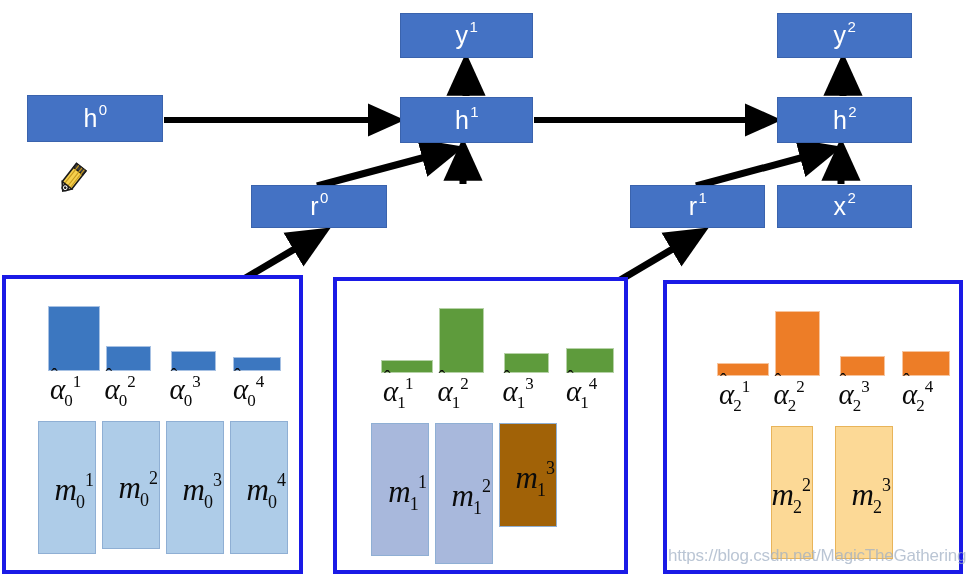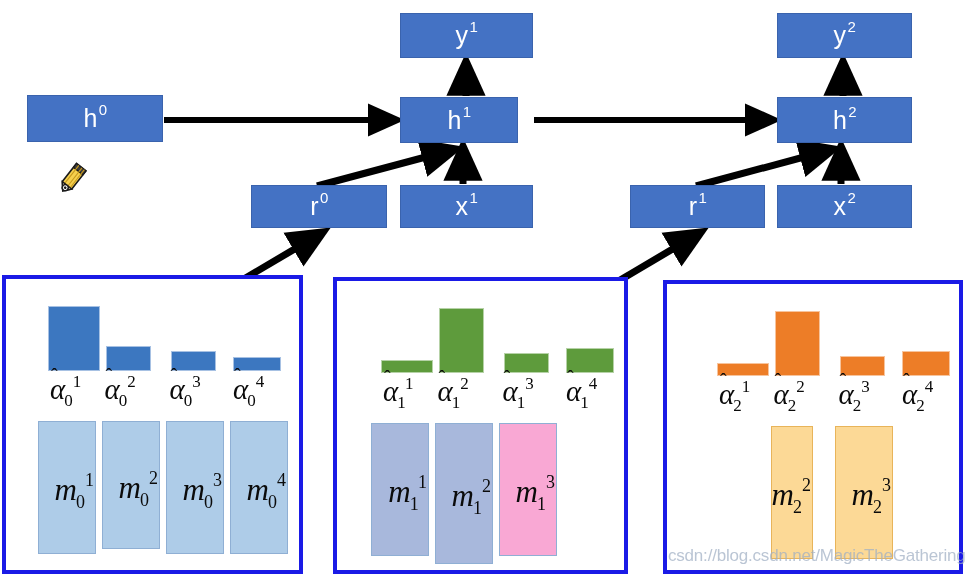--- a/index.html
+++ b/index.html
@@ -130,28 +130,25 @@
       <circle cx="20" cy="30" r="1.3" fill="#1a1a1a"></circle>
     </g>
   </svg>
 
 <div class="node" style="left: 27px; top: 95px; width: 136px; height: 47px; background: rgb(68, 114, 196);">
       <span class="sym"><span>h</span><span class="sup">0</span></span>
     </div>
     <div class="node" style="left: 400px; top: 13px; width: 133px; height: 45px; background: rgb(68, 114, 196);">
       <span class="sym"><span>y</span><span class="sup">1</span></span>
     </div>
-    <div class="node" style="left: 400px; top: 97px; width: 118px; height: 46px; background: rgb(68, 114, 196);">
+    <div class="node" style="left: 400px; top: 97px; width: 133px; height: 46px; background: rgb(68, 114, 196);">
       <span class="sym"><span>h</span><span class="sup">1</span></span>
     </div>
     <div class="node" style="left: 251px; top: 185px; width: 136px; height: 43px; background: rgb(68, 114, 196);">
       <span class="sym"><span>r</span><span class="sup">0</span></span>
-    </div>
-    <div class="node" style="left: 400px; top: 185px; width: 133px; height: 43px; background: rgb(68, 114, 196);">
-      <span class="sym"><span>x</span><span class="sup">1</span></span>
     </div>
     <div class="node" style="left: 777px; top: 13px; width: 135px; height: 45px; background: rgb(68, 114, 196);">
       <span class="sym"><span>y</span><span class="sup">2</span></span>
     </div>
     <div class="node" style="left: 777px; top: 97px; width: 135px; height: 46px; background: rgb(68, 114, 196);">
       <span class="sym"><span>h</span><span class="sup">2</span></span>
     </div>
     <div class="node" style="left: 630px; top: 185px; width: 135px; height: 43px; background: rgb(68, 114, 196);">
       <span class="sym"><span>r</span><span class="sup">1</span></span>
     </div>
@@ -191,21 +188,21 @@
         <div class="alab" style="left: 46px; top: 96px;"><span style="position: relative; display: inline-block;"><span class="hat">ˆ</span><span class="base">α</span><span class="sub">1</span><span class="sup2">1</span></span></div>
         <div class="alab" style="left: 100.5px; top: 96px;"><span style="position: relative; display: inline-block;"><span class="hat">ˆ</span><span class="base">α</span><span class="sub">1</span><span class="sup2">2</span></span></div>
         <div class="alab" style="left: 165.5px; top: 96px;"><span style="position: relative; display: inline-block;"><span class="hat">ˆ</span><span class="base">α</span><span class="sub">1</span><span class="sup2">3</span></span></div>
         <div class="alab" style="left: 229px; top: 96px;"><span style="position: relative; display: inline-block;"><span class="hat">ˆ</span><span class="base">α</span><span class="sub">1</span><span class="sup2">4</span></span></div>
         <div class="mbar" style="left: 34px; width: 58px; top: 142px; height: 133px; background: rgb(168, 184, 220); border: 1px solid rgb(143, 175, 212);">
           <span class="mlab"><span>m</span><span class="sub">1</span><span class="sup2">1</span></span>
         </div>
         <div class="mbar" style="left: 98px; width: 58px; top: 142px; height: 141px; background: rgb(168, 184, 220); border: 1px solid rgb(143, 175, 212);">
           <span class="mlab"><span>m</span><span class="sub">1</span><span class="sup2">2</span></span>
         </div>
-        <div class="mbar" style="left: 162px; width: 58px; top: 142px; height: 133px; background: #f9a8d4; border: 1px solid rgb(143, 175, 212);">
+        <div class="mbar" style="left: 162px; width: 58px; top: 142px; height: 104px; background: #a16207; border: 1px solid rgb(143, 175, 212);">
           <span class="mlab"><span>m</span><span class="sub">1</span><span class="sup2">3</span></span>
         </div>
       </div>
     </div>
     <div class="panel" style="left: 663px; top: 280px; width: 300px; height: 294px; border-color: rgb(26, 26, 230);">
       <div class="bars">
         <div class="abar" style="left: 50px; width: 52px; height: 13px; top: 79px; background: rgb(237, 125, 39); border: 1px solid rgba(255, 255, 255, 0.55);"></div>
         <div class="abar" style="left: 108px; width: 45px; height: 65px; top: 27px; background: rgb(237, 125, 39); border: 1px solid rgba(255, 255, 255, 0.55);"></div>
         <div class="abar" style="left: 173px; width: 45px; height: 20px; top: 72px; background: rgb(237, 125, 39); border: 1px solid rgba(255, 255, 255, 0.55);"></div>
         <div class="abar" style="left: 235px; width: 48px; height: 25px; top: 67px; background: rgb(237, 125, 39); border: 1px solid rgba(255, 255, 255, 0.55);"></div>
@@ -216,13 +213,13 @@
         <div class="mbar" style="left: 104px; width: 42px; top: 142px; height: 133px; background: rgb(252, 217, 150); border: 1px solid rgb(232, 180, 90);">
           <span class="mlab"><span>m</span><span class="sub">2</span><span class="sup2">2</span></span>
         </div>
         <div class="mbar" style="left: 168px; width: 58px; top: 142px; height: 133px; background: rgb(252, 217, 150); border: 1px solid rgb(232, 180, 90);">
           <span class="mlab"><span>m</span><span class="sub">2</span><span class="sup2">3</span></span>
         </div>
       </div>
     </div>
   </div>
 
-<div class="watermark">csdn://blog.csdn.net/MagicTheGathering</div>
+<div class="watermark">https://blog.csdn.net/MagicTheGathering</div>
 
 </body></html>

